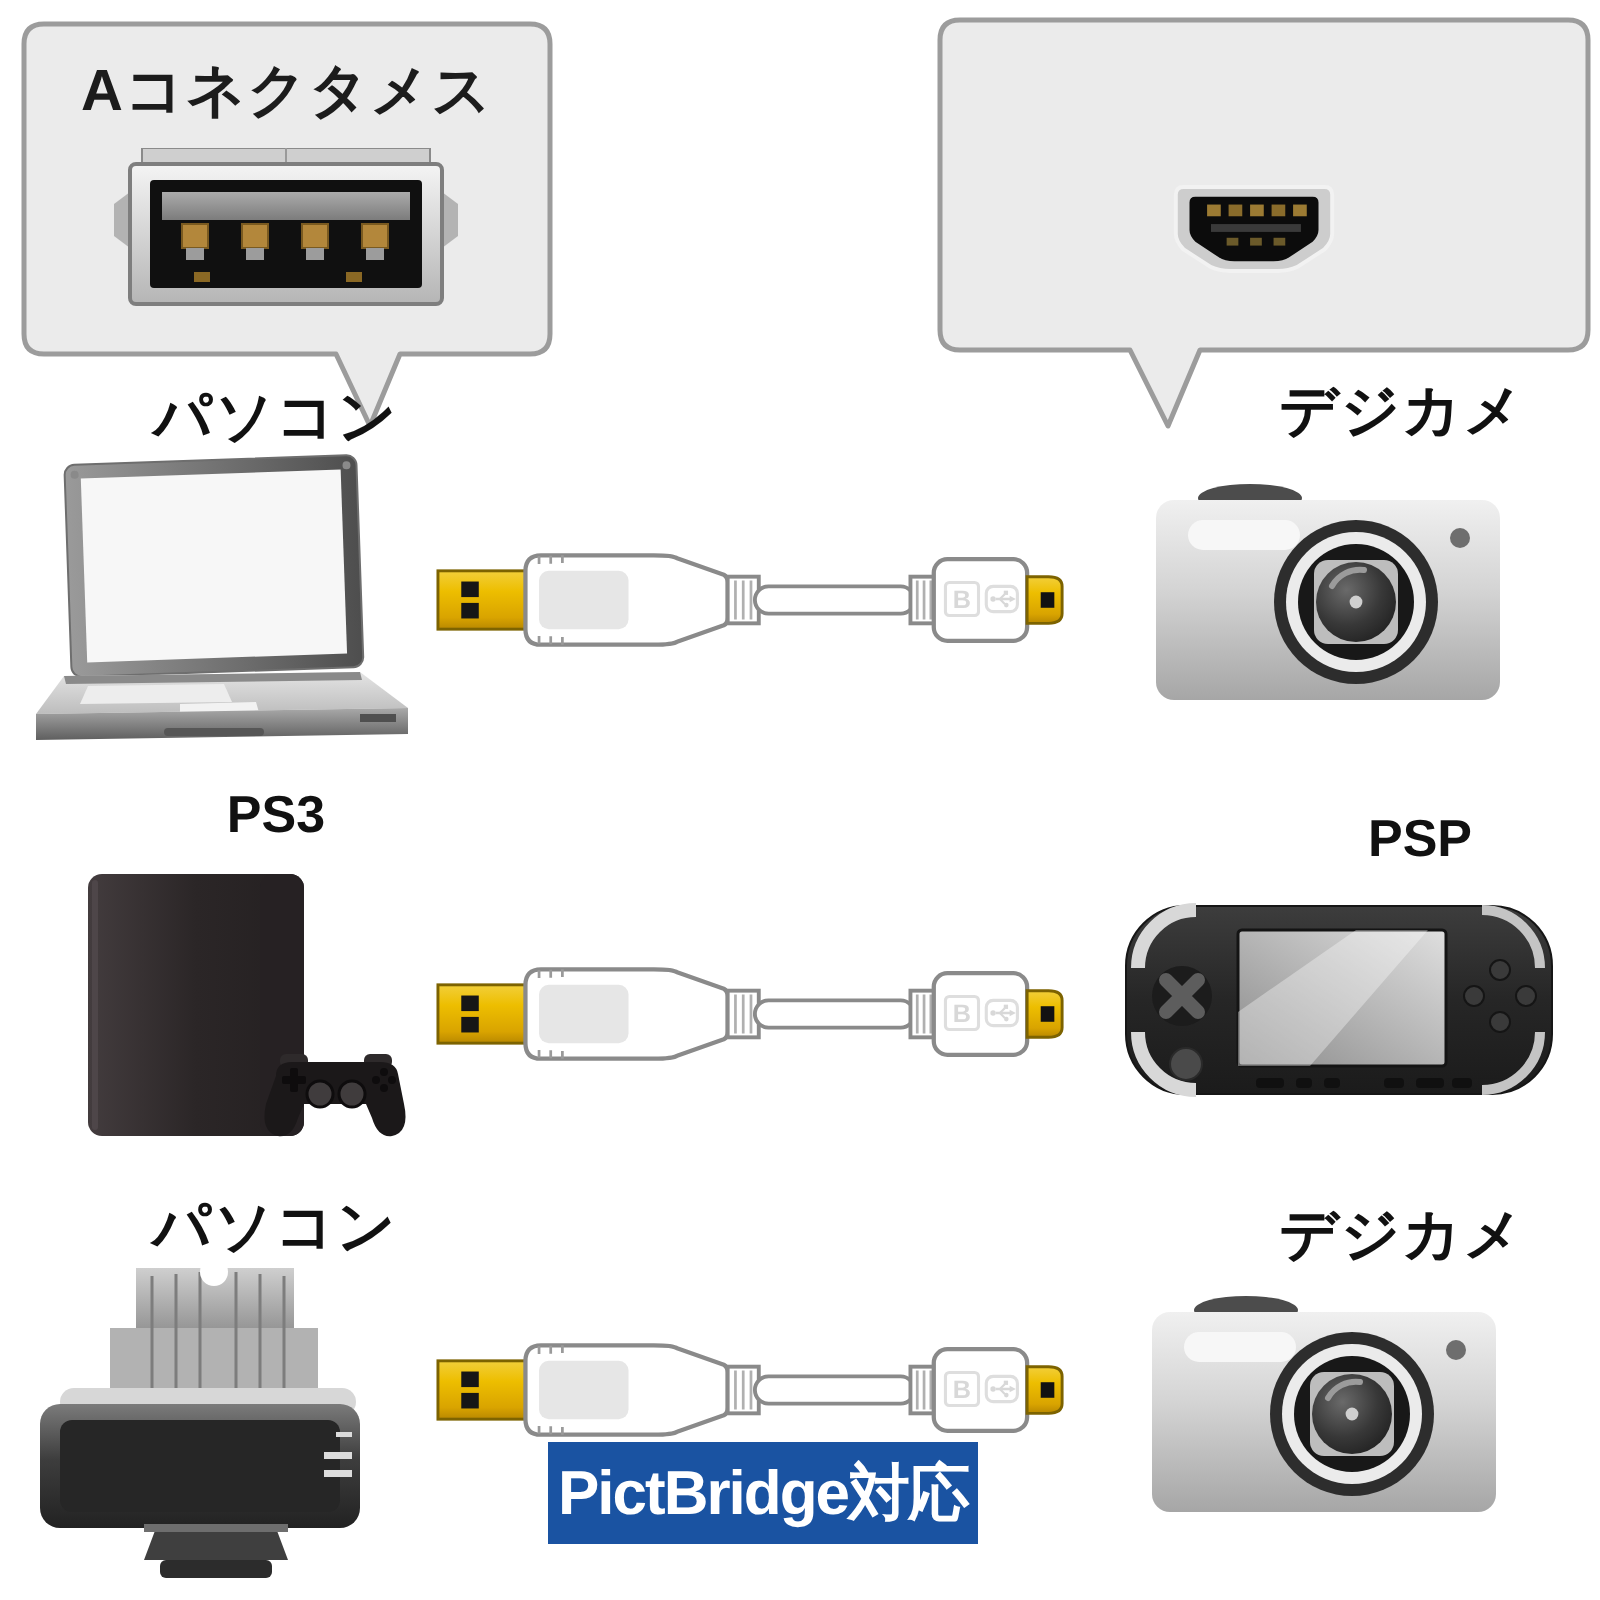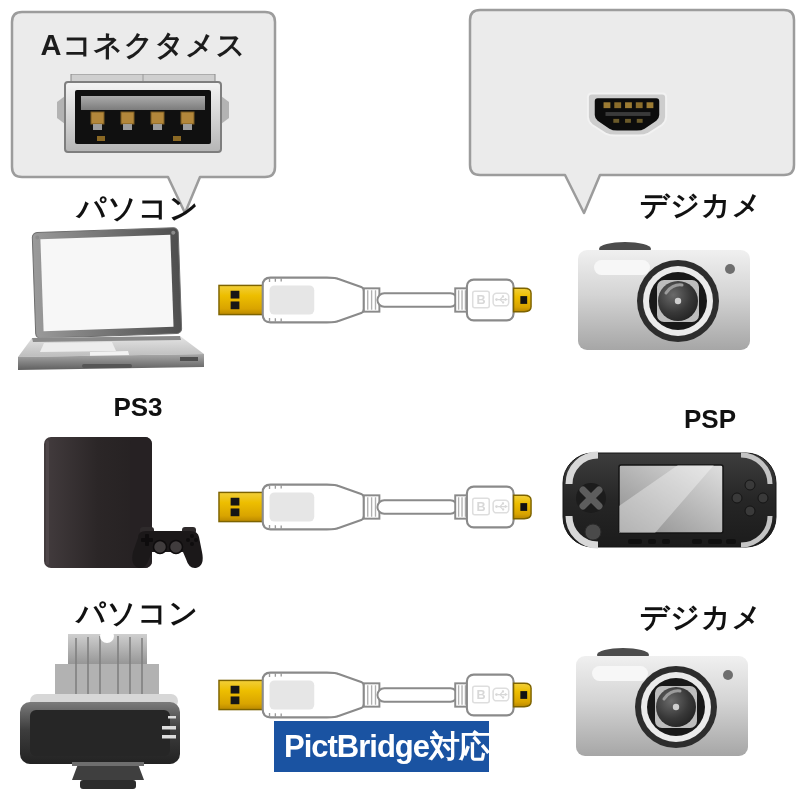--- a/index.html
+++ b/index.html
@@ -13,21 +13,21 @@
     font-weight:bold;font-size:29px;color:#1c1c1c;text-align:center;
     letter-spacing:1px;white-space:nowrap;
   }
   .dev-label{
     font-weight:bold;font-size:29px;color:#111111;text-align:center;
     letter-spacing:1px;white-space:nowrap;margin-left:38px;
   }
   .dev-label.latin{font-size:26px;letter-spacing:0;}
   .badge{
     left:274px;top:721px;width:215px;height:51px;background:#1a53a2;
-    display:flex;align-items:center;justify-content:flex-end;
+    display:flex;align-items:center;justify-content:center;
   }
   .badge span{
     color:#ffffff;font-weight:bold;font-size:31px;letter-spacing:-1px;white-space:nowrap;
   }
   svg{display:block;}
 </style>
 </head>
 <body>
 
 <div class="stage">

